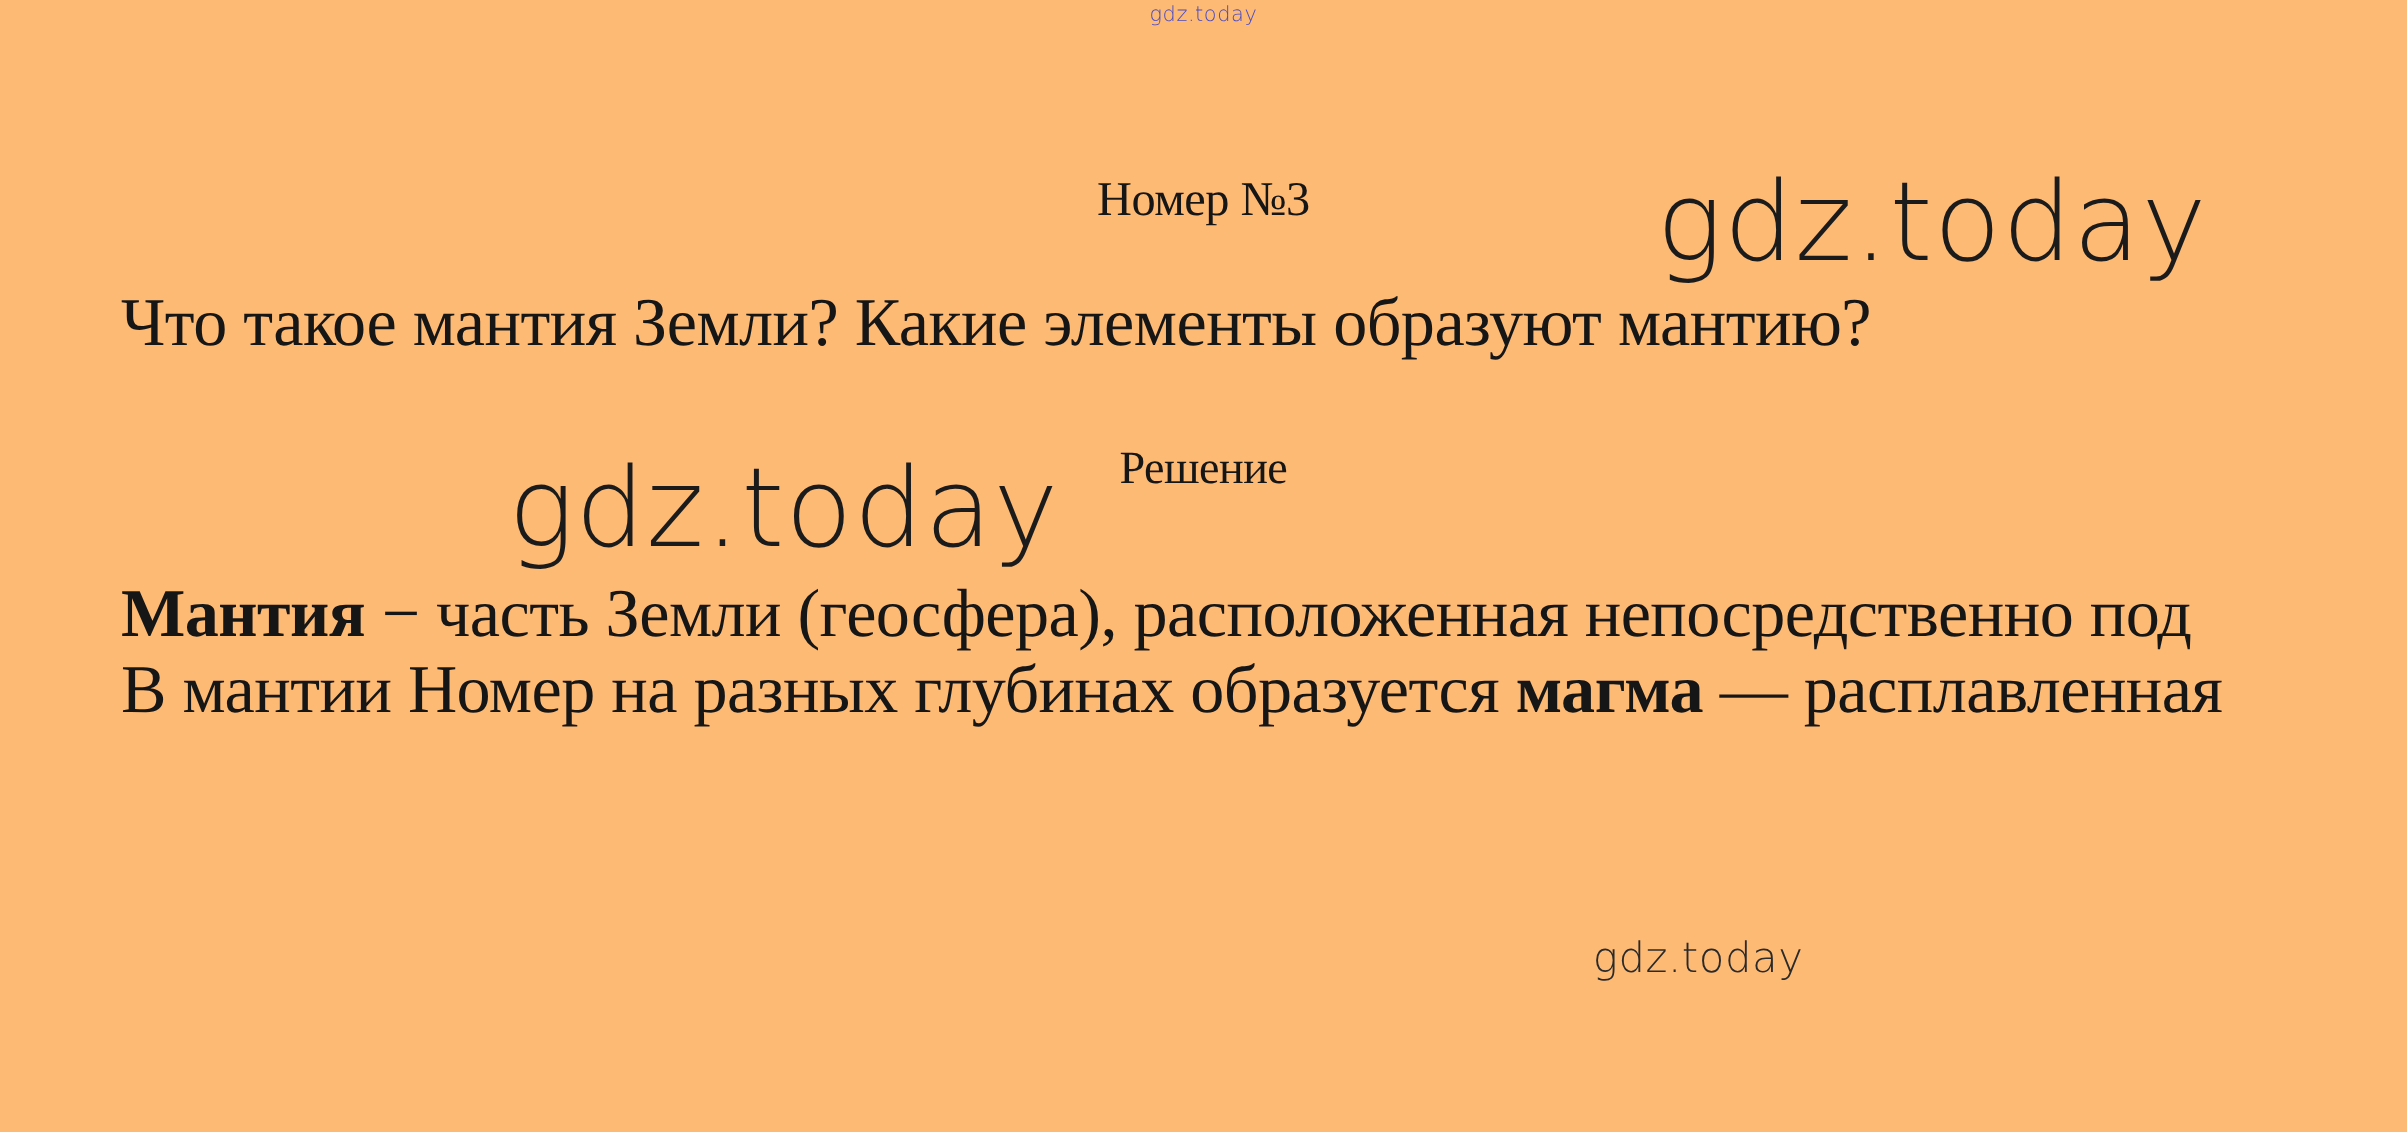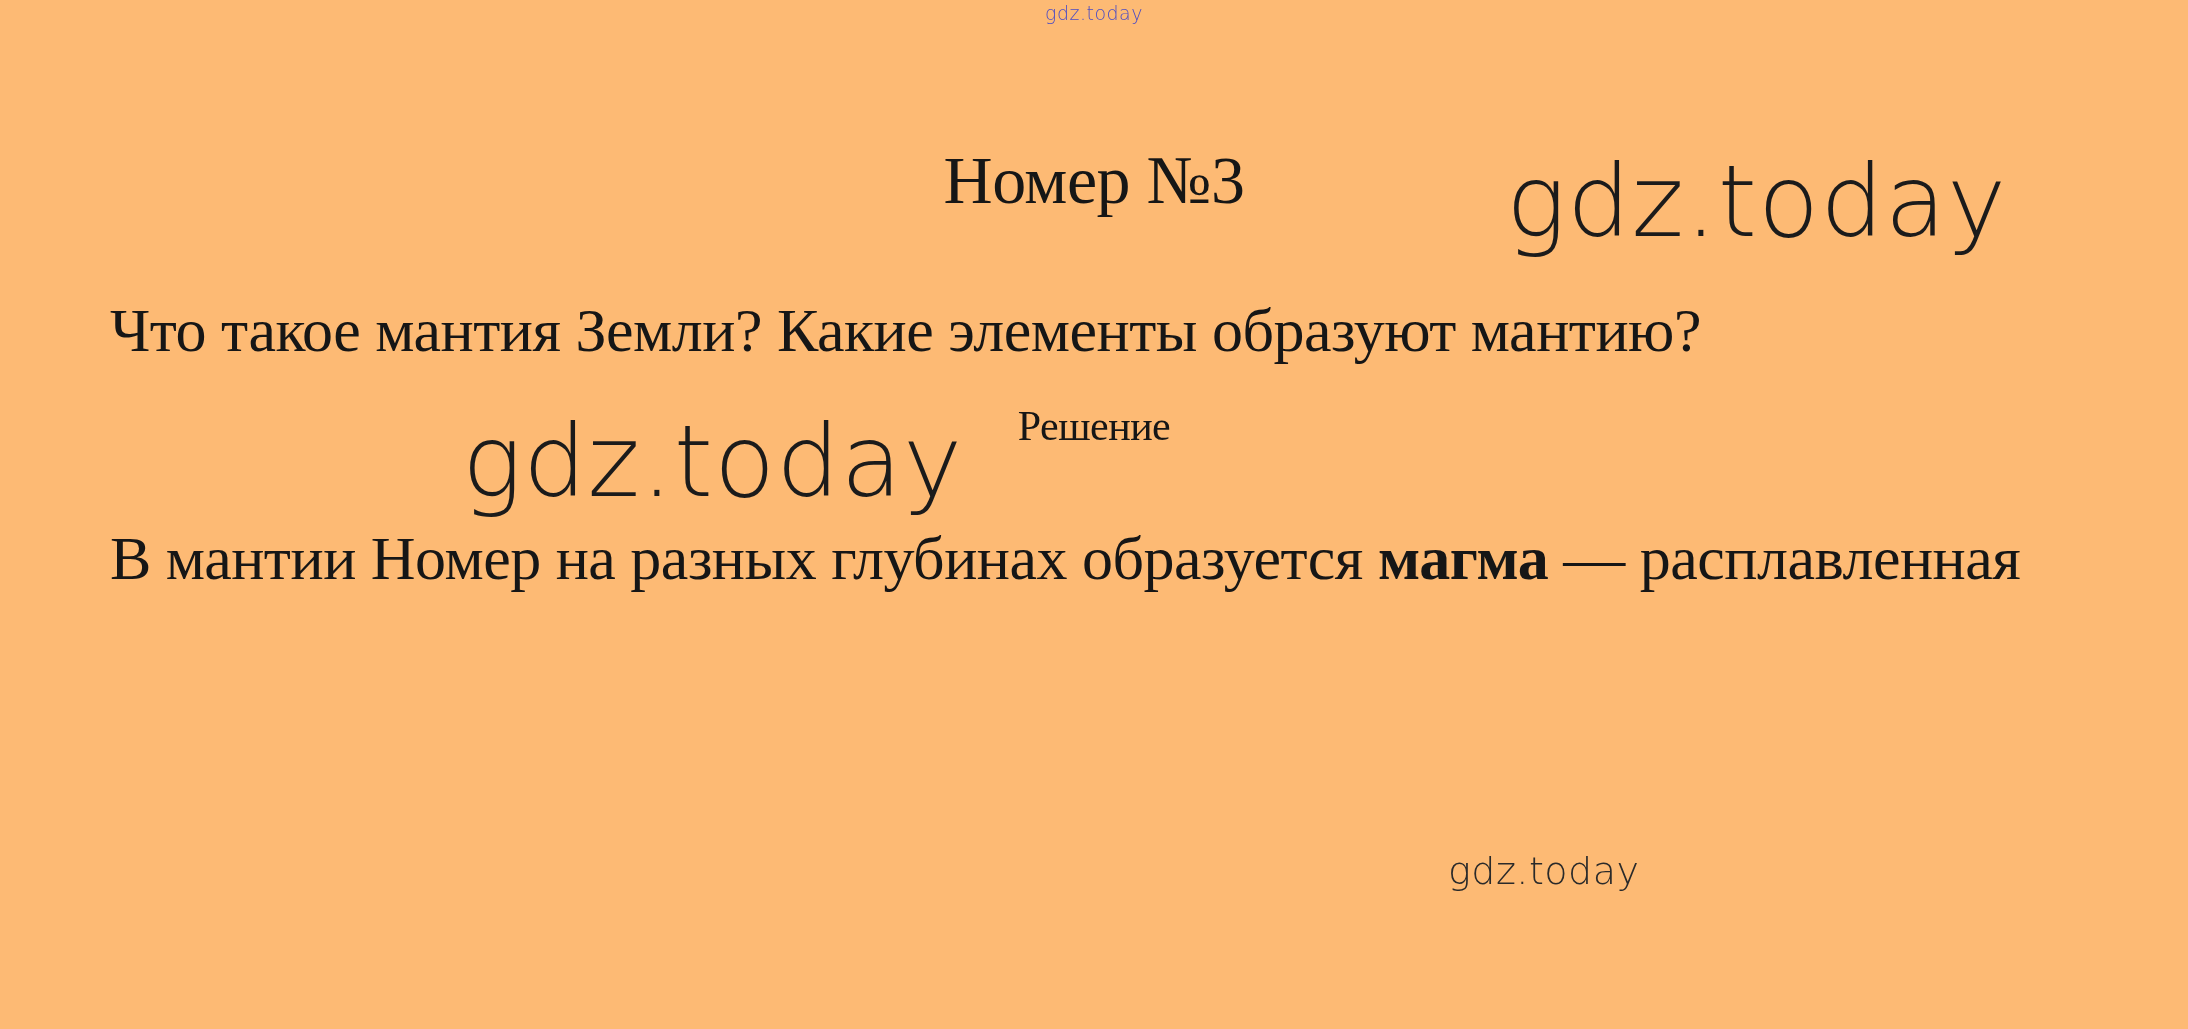--- a/index.html
+++ b/index.html
@@ -57,34 +57,33 @@
     letter-spacing: 0.5px;
   }
 
   
   .doc-title {
     position: absolute;
     top: 146px;
     left: 0;
     width: 100%;
     text-align: center;
-    font-size: 68px;
+    font-size: 44px;
     line-height: 69px;
     letter-spacing: -0.5px;
   }
   .question {
     position: absolute;
     top: 260px;
     left: 110px;
     width: 2040px;
     font-size: 62px;
     line-height: 69px;
     letter-spacing: -0.5px;
     white-space: nowrap;
-    margin-top: 36px;
   }
   .solution-heading {
     position: absolute;
     top: 392px;
     left: 0;
     width: 100%;
     text-align: center;
     font-size: 42px;
     line-height: 69px;
     letter-spacing: -0.5px;
@@ -117,20 +116,21 @@
 
   <div class="brand logo-right">gdz.today</div>
 
   <div class="question">Что такое мантия Земли? Какие элементы образуют мантию?</div>
 
   <div class="brand logo-mid">gdz.today</div>
 
   <div class="solution-heading">Решение</div>
 
   <div class="answer">
+    <div class="line"><span class="b">Мантия</span><span> − часть Земли (геосфера), расположенная непосредственно под</span></div>
 
 
 
     <div class="line"><span>В мантии Номер на разных глубинах образуется </span><span class="b">магма</span><span> — расплавленная</span></div>
 
 
   </div>
 
   <div class="brand wm-bottom">gdz.today</div>
 

